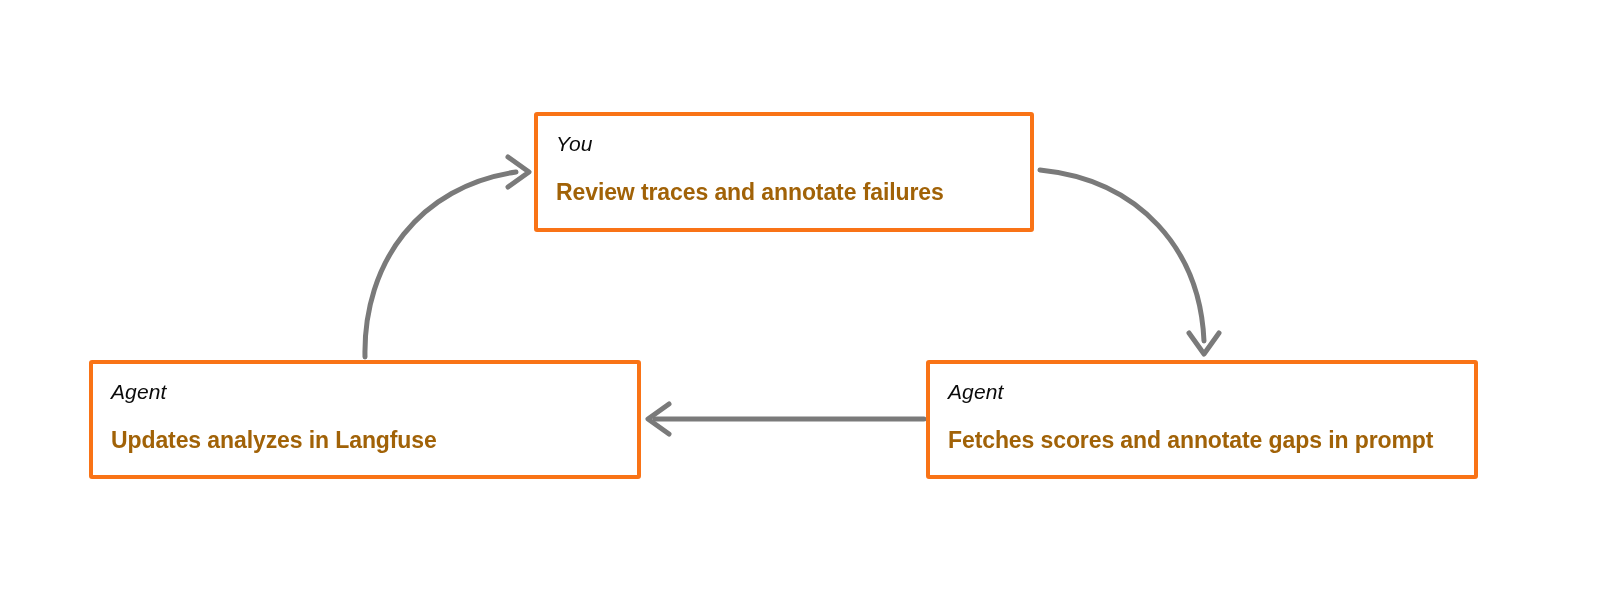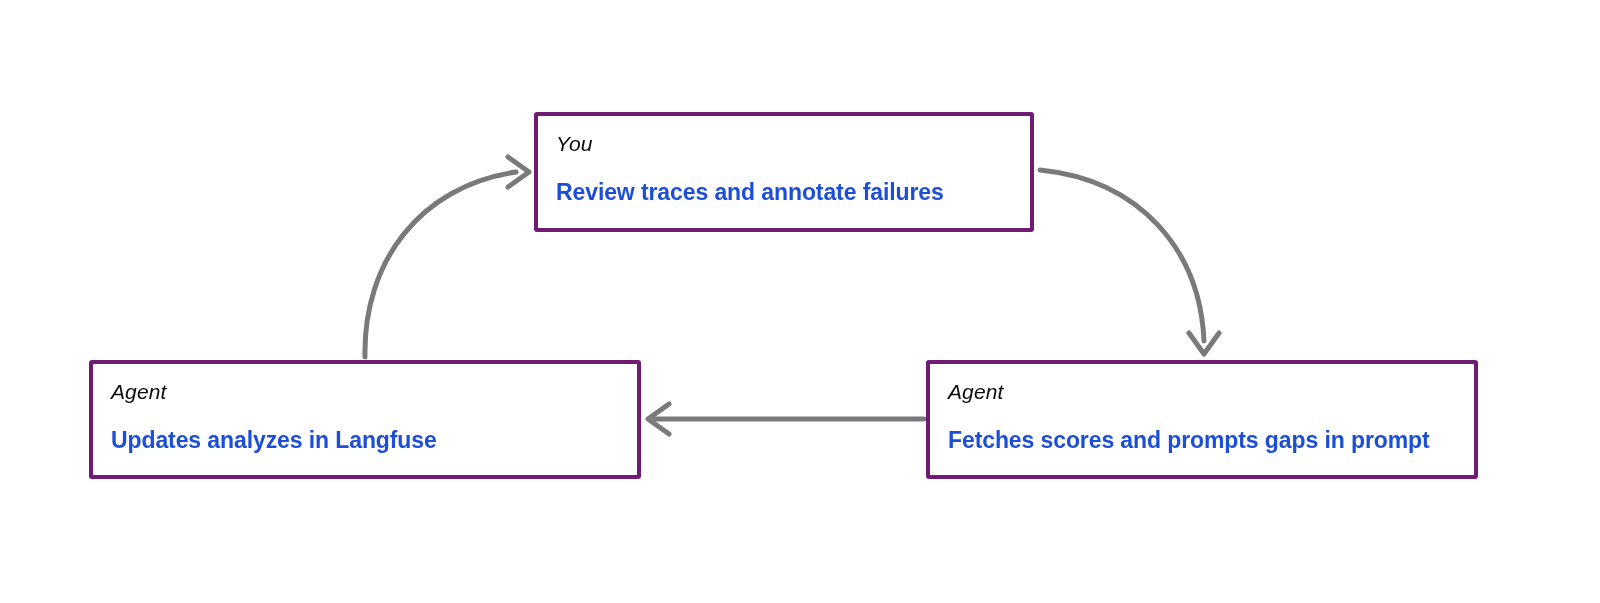--- a/index.html
+++ b/index.html
@@ -24,39 +24,39 @@
     left: 0;
     top: 0;
     width: 1600px;
     height: 603px;
     pointer-events: none;
   }
   .node {
     position: absolute;
     box-sizing: border-box;
     background: #ffffff;
-    border: 4px solid #701a75;
+    border: 4px solid #f97316;
     border-radius: 3px;
     padding: 16px 18px 0 18px;
     z-index: 2;
   }
   .node-role {
     font-style: italic;
     font-weight: 400;
     font-size: 21px;
     line-height: 1.1;
     color: #0b0b0b;
     letter-spacing: 0.1px;
   }
   .node-title {
     margin-top: 24px;
     font-weight: 700;
     font-size: 23px;
     line-height: 1.15;
-    color: #1d4ed8;
+    color: #a16207;
     letter-spacing: -0.1px;
   }
   #node-top {
     left: 534px;
     top: 112px;
     width: 500px;
     height: 120px;
   }
   #node-left {
     left: 89px;
@@ -99,16 +99,16 @@
     <div class="node-title">Review traces and annotate failures</div>
   </div>
 
   <div class="node" id="node-left">
     <div class="node-role">Agent</div>
     <div class="node-title">Updates analyzes in Langfuse</div>
   </div>
 
   <div class="node" id="node-right">
     <div class="node-role">Agent</div>
-    <div class="node-title">Fetches scores and prompts gaps in prompt</div>
+    <div class="node-title">Fetches scores and annotate gaps in prompt</div>
   </div>
 
 </div>
 
 </body></html>

